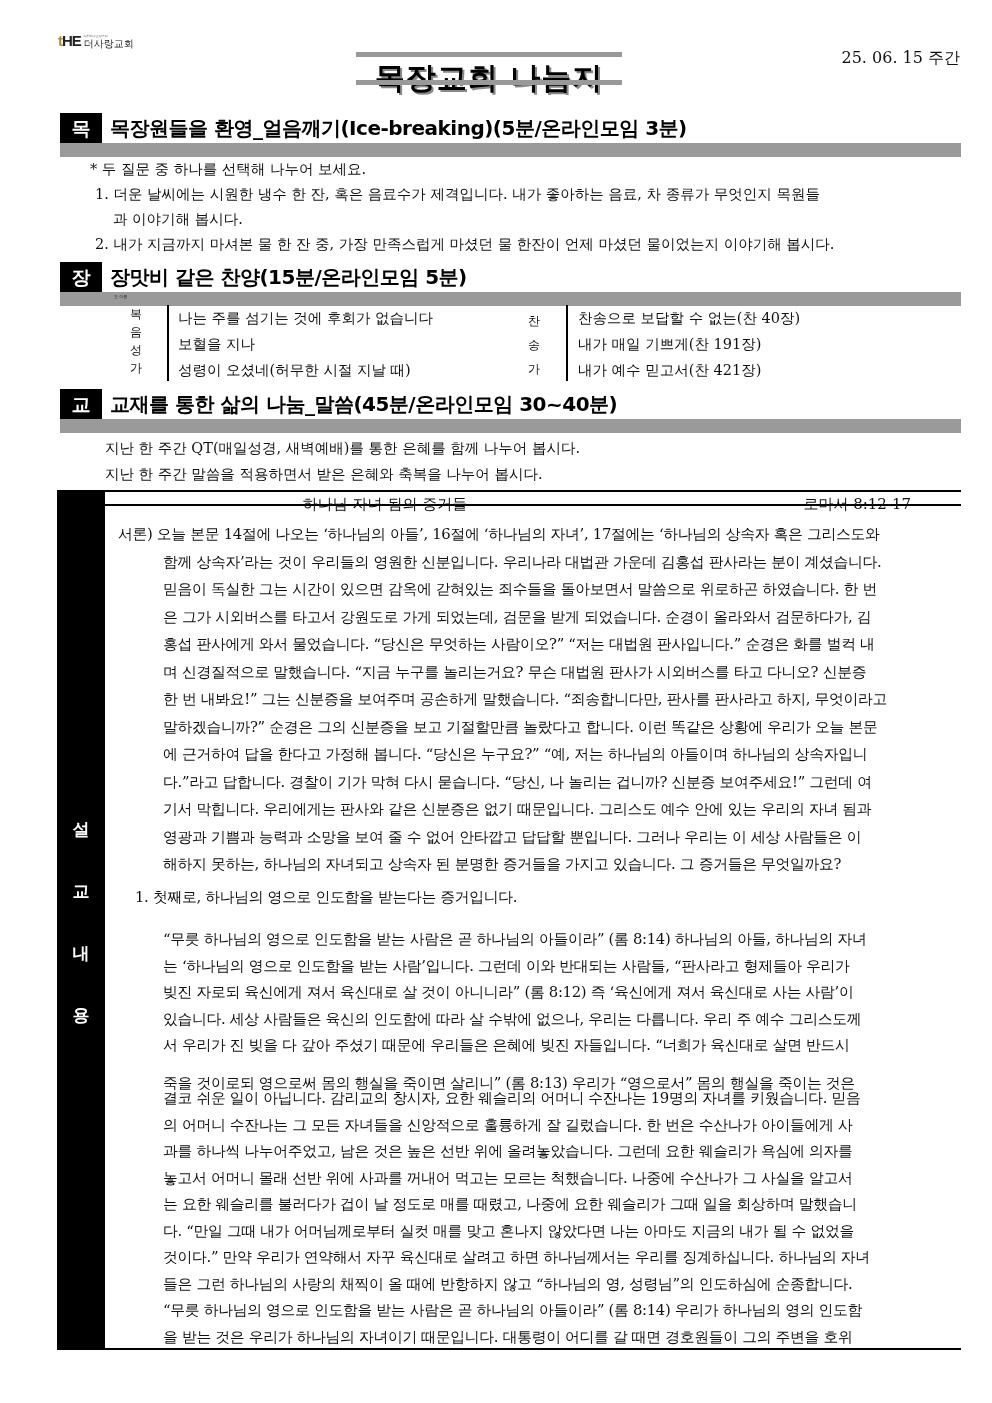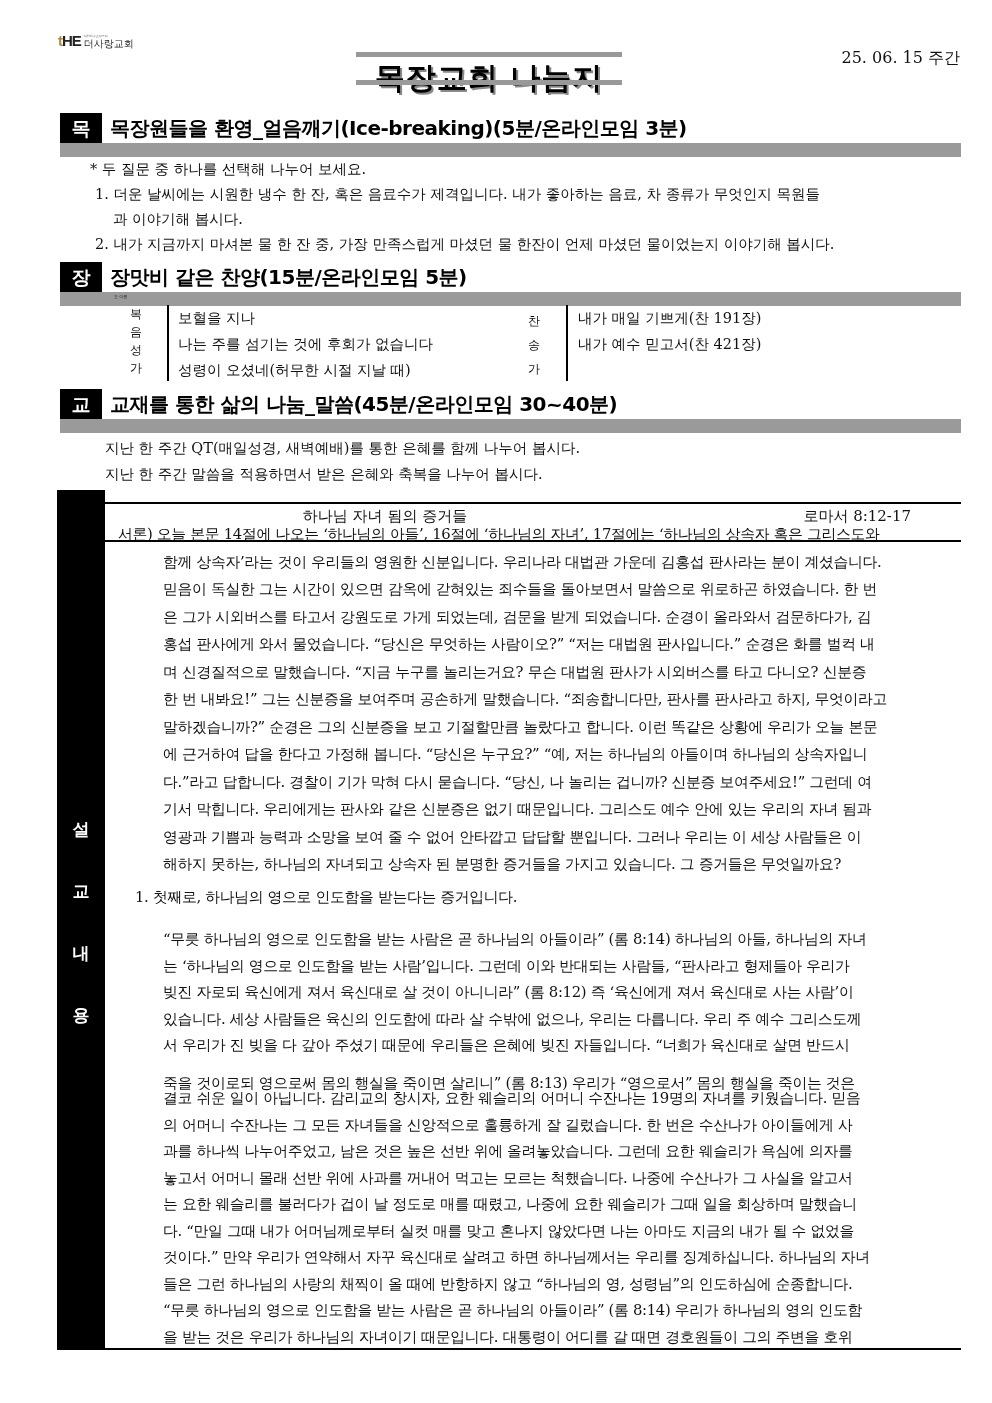--- a/index.html
+++ b/index.html
@@ -33,21 +33,21 @@
   
   .hymn-table { position: absolute; left: 120px; top: 303px; width: 720px; height: 80px; }
   .hymn-vlabel { position: absolute; width: 20px; text-align: center; font-size: 12px; line-height: 18px; color: #111; }
   .hymn-sep { position: absolute; top: 2px; width: 2px; height: 76px; background: #000; }
   .hymn-list { position: absolute; top: 2px; }
   .hymn-item { font-size: 14.5px; line-height: 26px; white-space: nowrap; }
 
   
   .sermon-black { position: absolute; left: 57px; top: 490px; width: 48px; height: 860px; background: #000; }
   .sermon-vlabel { position: absolute; left: 57px; width: 48px; text-align: center; color: #fff; font-weight: bold; font-size: 17px; }
-  .sermon-header { position: absolute; left: 105px; top: 490px; width: 856px; height: 40px; border-top: 2px solid #000; border-bottom: 2px solid #000; margin-top: 12px; }
+  .sermon-header { position: absolute; left: 105px; top: 490px; width: 856px; height: 16px; border-top: 2px solid #000; border-bottom: 2px solid #000; }
   .sermon-title { position: absolute; left: 0; width: 560px; top: 3px; text-align: center; font-size: 15px; }
   .sermon-ref { position: absolute; right: 50px; top: 3px; font-size: 15px; }
   .sermon-bottom { position: absolute; left: 105px; top: 1348px; width: 856px; height: 2px; background: #000; }
   .para-line { position: absolute; font-size: 14.8px; line-height: 27.5px; white-space: nowrap; letter-spacing: -0.3px; }
 </style>
 </head>
 <body>
 
 <div class="logo">
   <span class="logo-mark"><span class="cross">t</span>HE</span>
@@ -86,31 +86,32 @@
 
 <div class="hymn-table">
   <div class="hymn-vlabel" style="left:6px; top:2px;">
     <div>복</div>
     <div>음</div>
     <div>성</div>
     <div>가</div>
   </div>
   <div class="hymn-sep" style="left:47px;"></div>
   <div class="hymn-list serif" style="left:58px;">
+    <div class="hymn-item">나는 주를 섬기는 것에 후회가 없습니다</div>
     <div class="hymn-item">보혈을 지나</div>
-    <div class="hymn-item">나는 주를 섬기는 것에 후회가 없습니다</div>
     <div class="hymn-item">성령이 오셨네(허무한 시절 지날 때)</div>
   </div>
   <div class="hymn-vlabel" style="left:404px; top:6px; line-height:24px;">
     <div>찬</div>
     <div>송</div>
     <div>가</div>
   </div>
   <div class="hymn-sep" style="left:446px;"></div>
   <div class="hymn-list serif" style="left:458px;">
+    <div class="hymn-item">찬송으로 보답할 수 없는(찬 40장)</div>
     <div class="hymn-item">내가 매일 기쁘게(찬 191장)</div>
     <div class="hymn-item">내가 예수 믿고서(찬 421장)</div>
   </div>
 </div>
 
 <div class="sec-head" style="top:389px;">
   <div class="sec-badge">교</div>
   <div class="sec-title">교재를 통한 삶의 나눔_말씀(45분/온라인모임 30~40분)</div>
   <div class="sec-bar"></div>
 </div>

